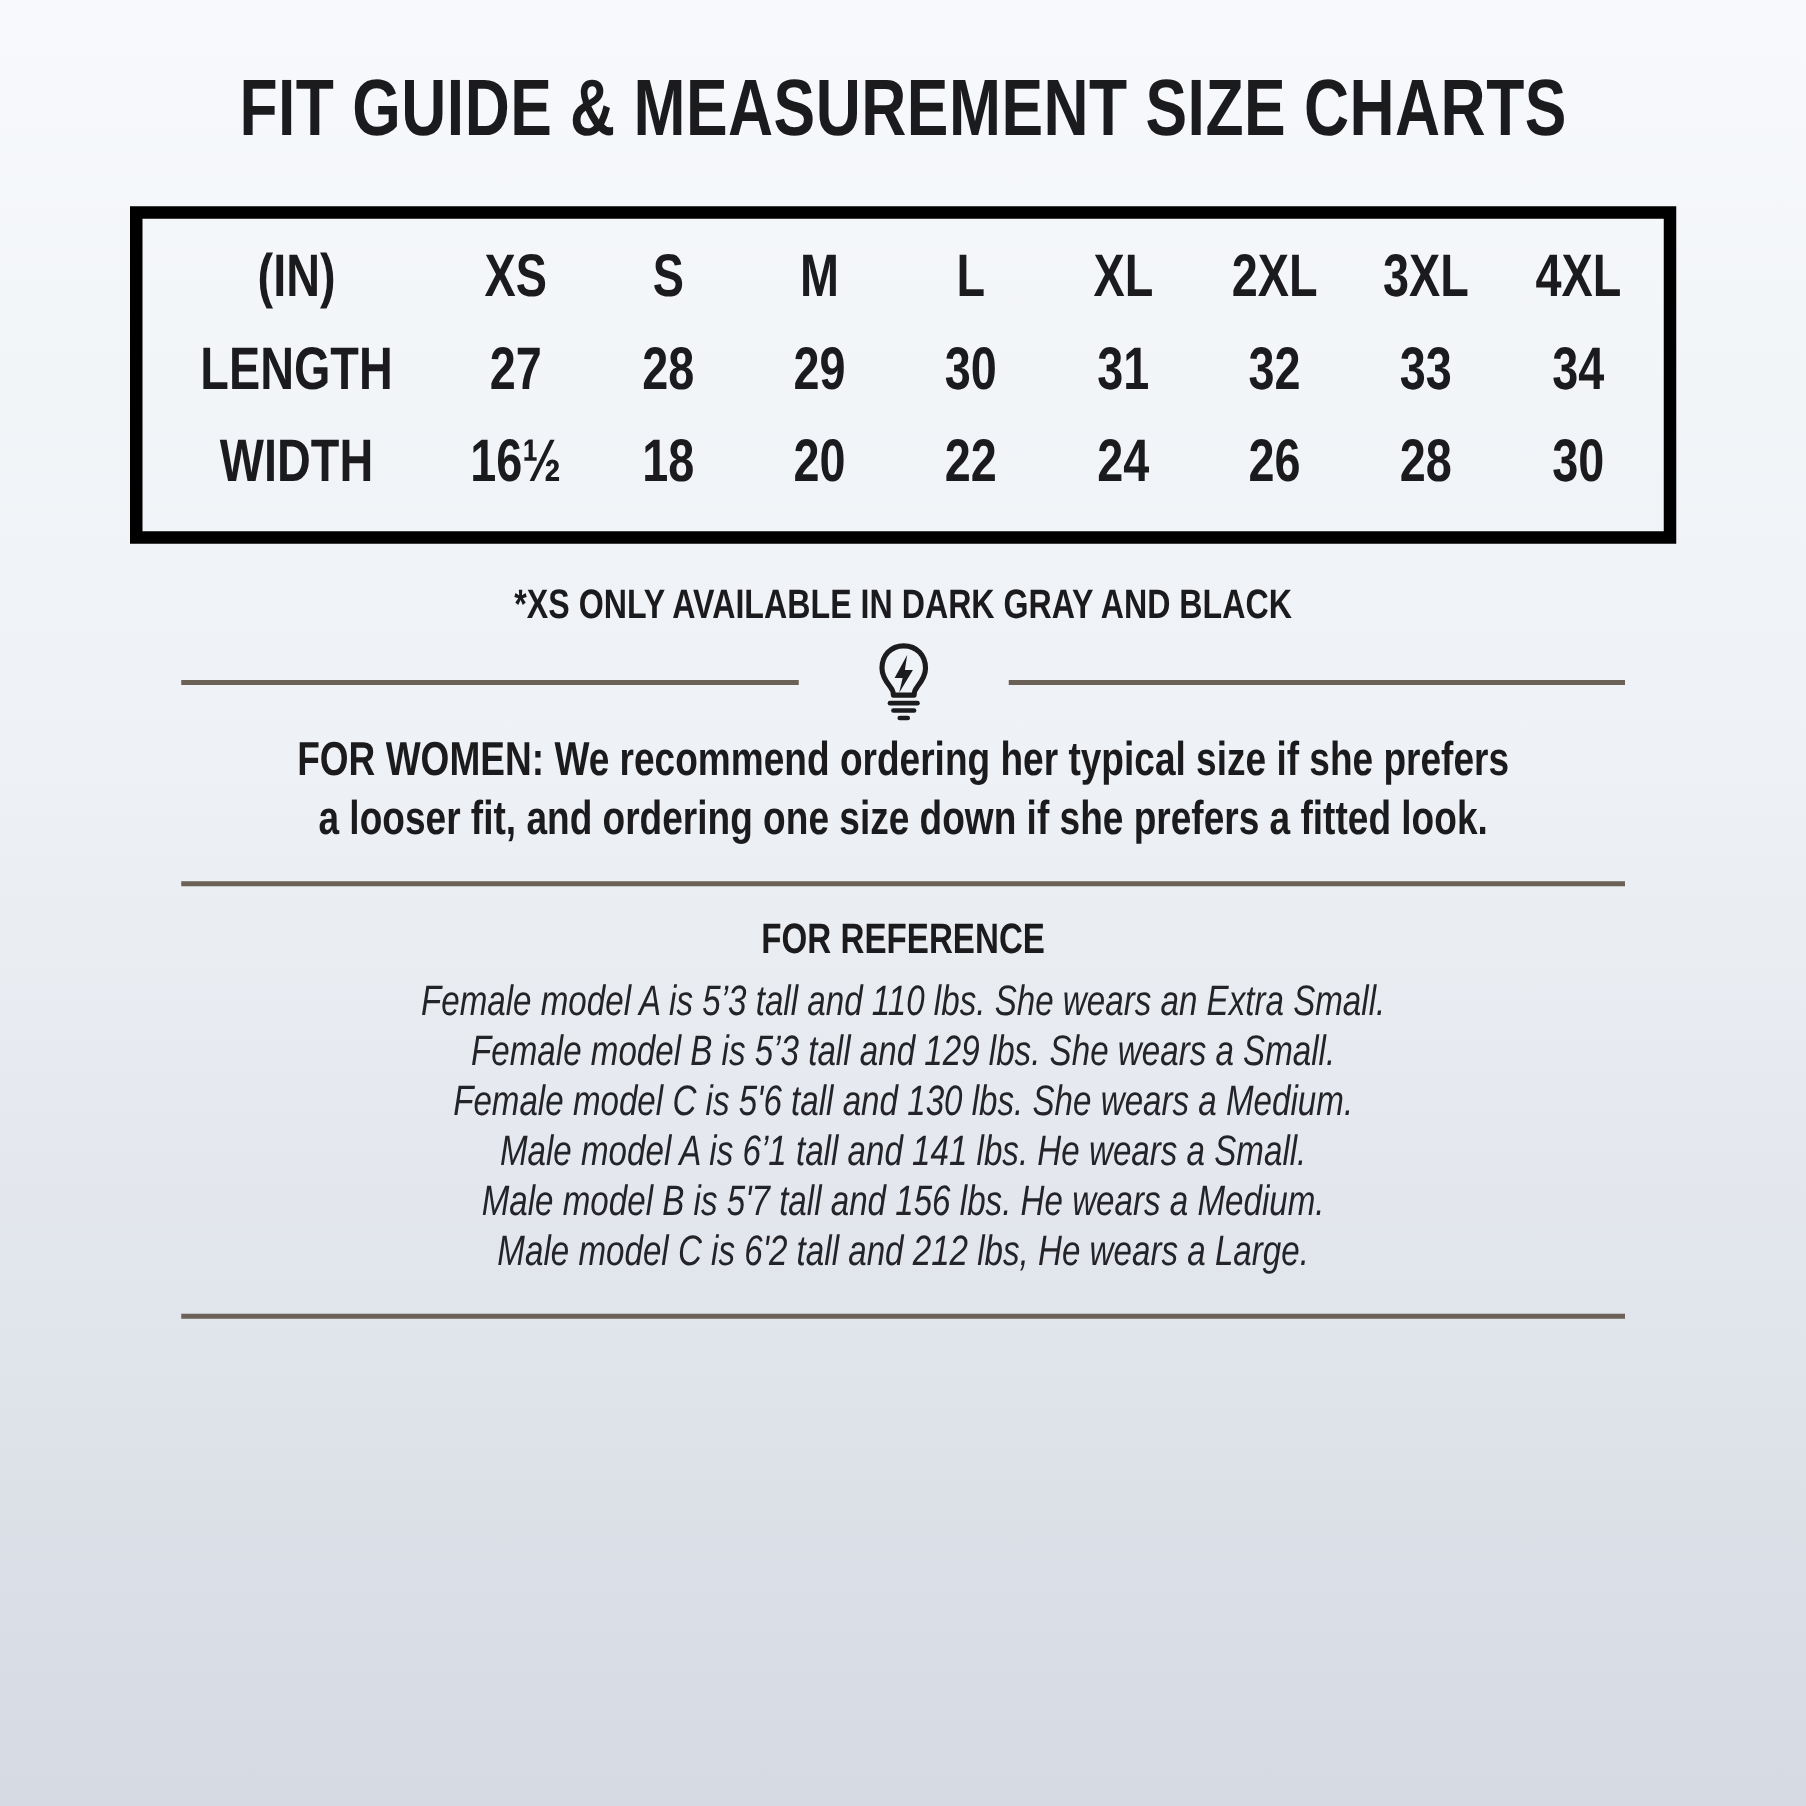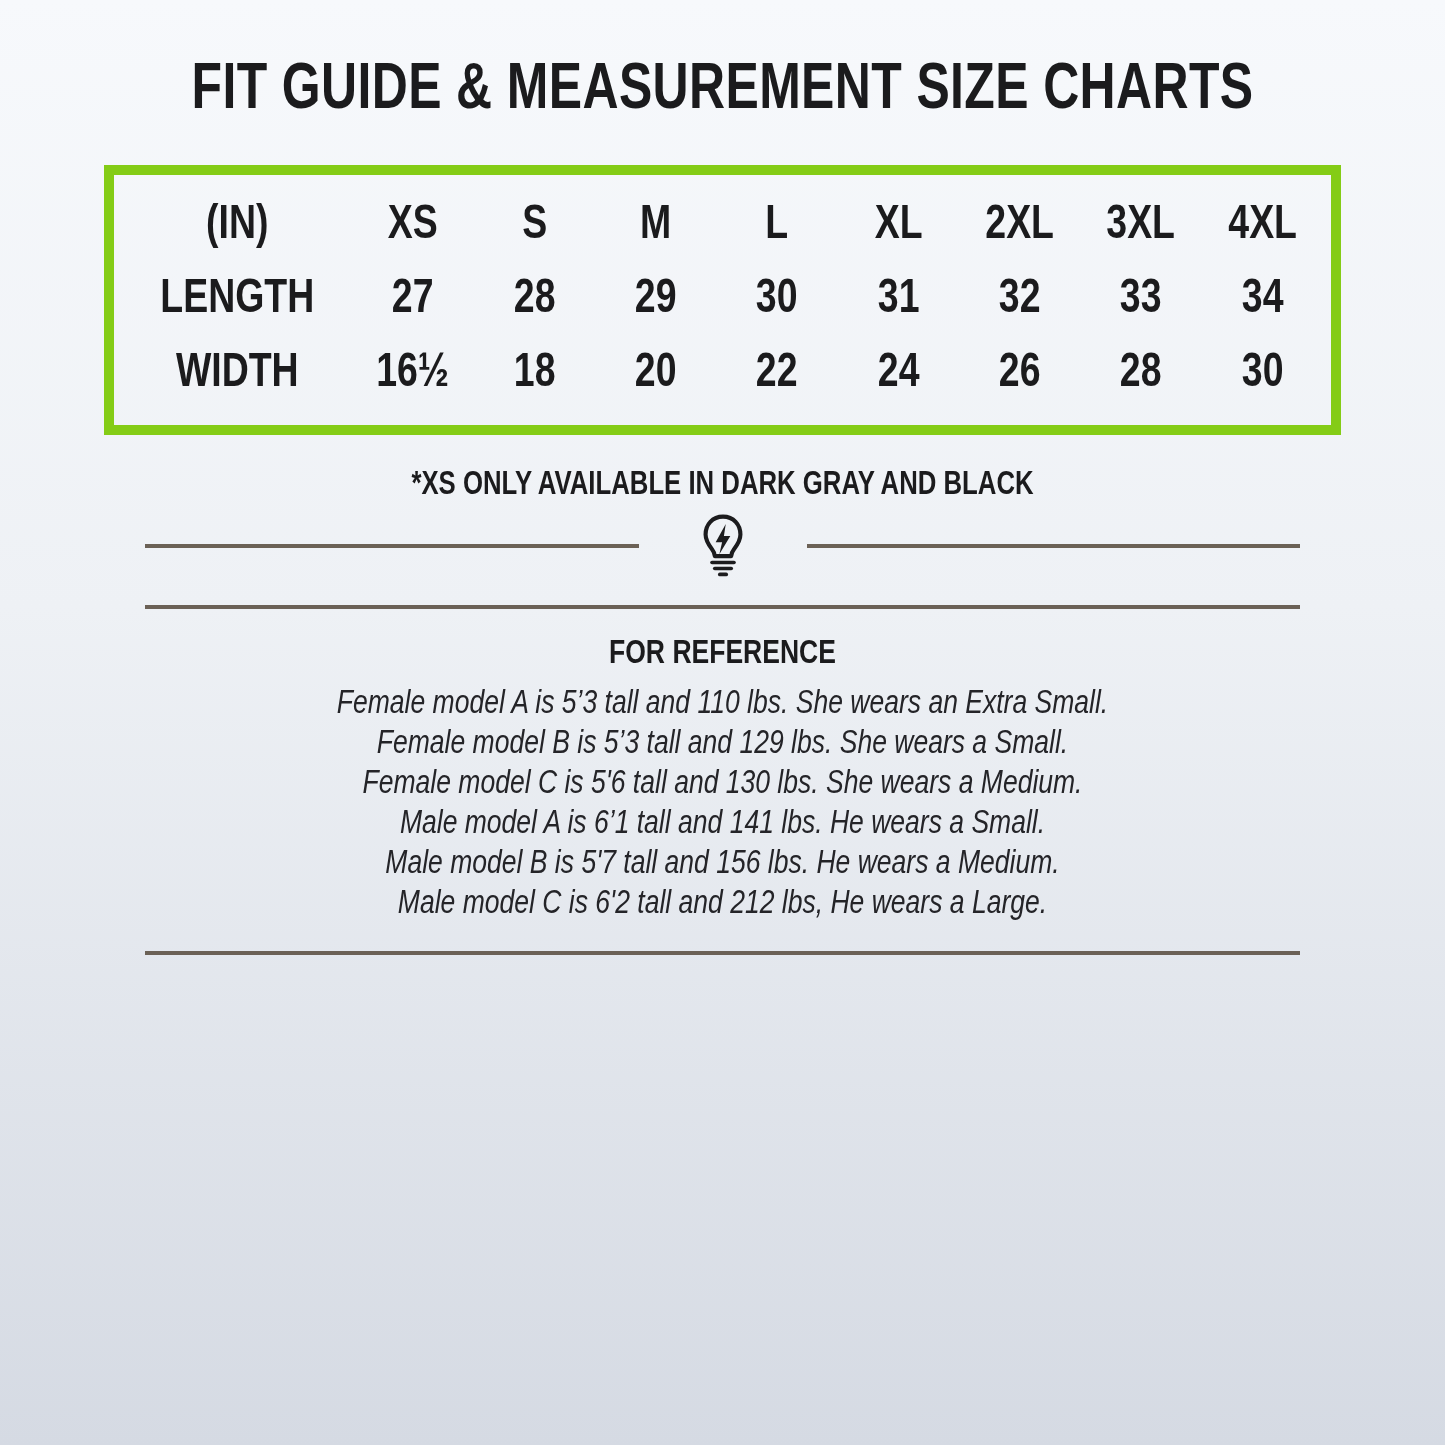--- a/index.html
+++ b/index.html
@@ -20,21 +20,21 @@
     margin-top: 50px;
     font-size: 64px;
     font-weight: 700;
     line-height: 72px;
     letter-spacing: 0.5px;
   }
 
   .chart-frame {
     width: 1237px;
     margin: 20px auto 0;
-    border: 10px solid #84cc16;
+    border: 10px solid #000000;
     padding: 10px 8px 18px;
   }
   .chart-grid {
     display: grid;
     grid-template-columns: 1.9fr repeat(8, 1fr);
   }
   .cell {
     text-align: center;
     font-weight: 700;
     font-size: 48px;
@@ -157,20 +157,24 @@
         <path d="M28 4 C39.5 4 47 12.5 47 23.5 C47 30 43.5 35 40 39.5 C38 42 37 44 37 47 L19 47 C19 44 18 42 16 39.5 C12.5 35 9 30 9 23.5 C9 12.5 16.5 4 28 4 Z" fill="none" stroke="#1c1c1e" stroke-width="4.5" stroke-linejoin="round"></path>
         <path d="M31 12 L20 32 L27 32 L24 45 L36 25 L29 25 Z" fill="#1c1c1e"></path>
         <rect x="14" y="52" width="28" height="4" rx="2" fill="#1c1c1e"></rect>
         <rect x="17" y="58.5" width="22" height="4" rx="2" fill="#1c1c1e"></rect>
         <rect x="22.5" y="65" width="11" height="4" rx="2" fill="#1c1c1e"></rect>
       </svg>
     </span>
     <div class="divider-line"></div>
   </div>
 
+  <div class="bold-para">
+    <div class="bold-line center sx">FOR WOMEN: We recommend ordering her typical size if she prefers</div>
+    <div class="bold-line center sx">a looser fit, and ordering one size down if she prefers a fitted look.</div>
+  </div>
 
 
 
   <div class="full-divider"></div>
 
   <div class="ref-heading center sx">FOR REFERENCE</div>
 
   <div class="ref-block">
     <div class="ref-line center sx">Female model A is 5’3 tall and 110 lbs. She wears an Extra Small.</div>
     <div class="ref-line center sx">Female model B is 5’3 tall and 129 lbs. She wears a Small.</div>

